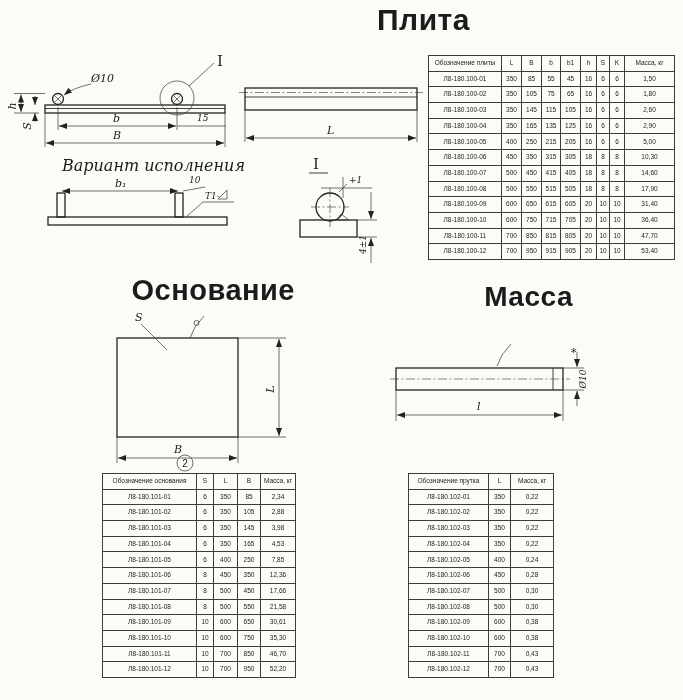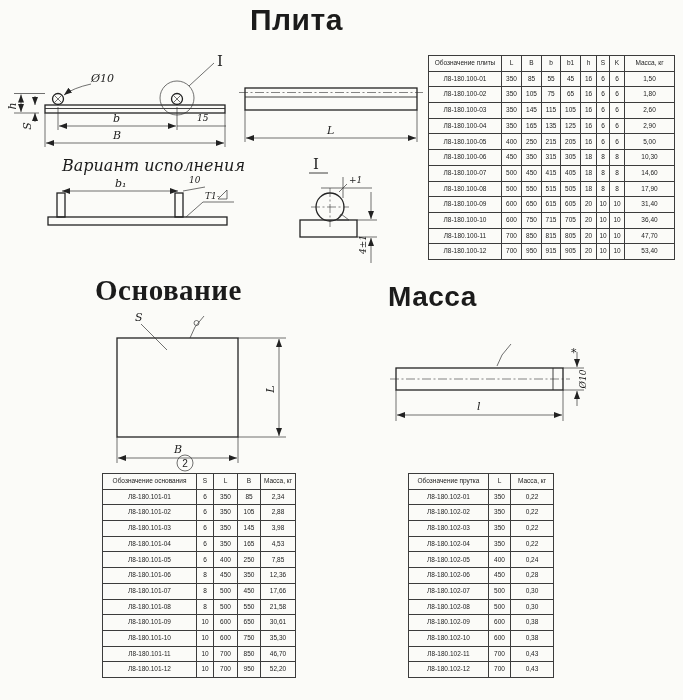--- a/index.html
+++ b/index.html
@@ -1,22 +1,22 @@
 <!DOCTYPE html>
 <html><head>
 <meta charset="utf-8">
 <style>
   html,body{margin:0;padding:0;}
   body{width:683px;height:700px;background:#fbfbf8;position:relative;overflow:hidden;
        font-family:"Liberation Sans",sans-serif;color:#1c1c1c;}
   .abs{position:absolute;}
   .title{font-family:"Liberation Sans",sans-serif;font-weight:700;color:#1b1b1b;
-         text-align:left;letter-spacing:0.5px;}
+         text-align:right;letter-spacing:0.5px;}
   #t-plita{left:250px;top:3px;width:220px;font-size:30px;}
-  #t-osn{left:95px;top:274px;width:200px;font-size:29px;font-family:Liberation Serif, serif;}
+  #t-osn{left:95px;top:274px;width:200px;font-size:29px;}
   #t-prut{left:388px;top:281px;width:185px;font-size:28px;}
 
   table.spec{border-collapse:collapse;table-layout:fixed;position:absolute;background:transparent;}
   table.spec th,table.spec td{border:1px solid #3c3c3c;font-size:6.5px;line-height:1;
       font-family:"Liberation Sans",sans-serif;text-align:center;vertical-align:middle;
       padding:0 1px;height:14.7px;color:#222;white-space:nowrap;overflow:hidden;font-weight:400;}
   #tbl-plita{left:428px;top:55px;width:246px;}
   #tbl-osn{left:102px;top:473px;width:193px;}
   #tbl-prut{left:408px;top:473px;width:145px;}
 

